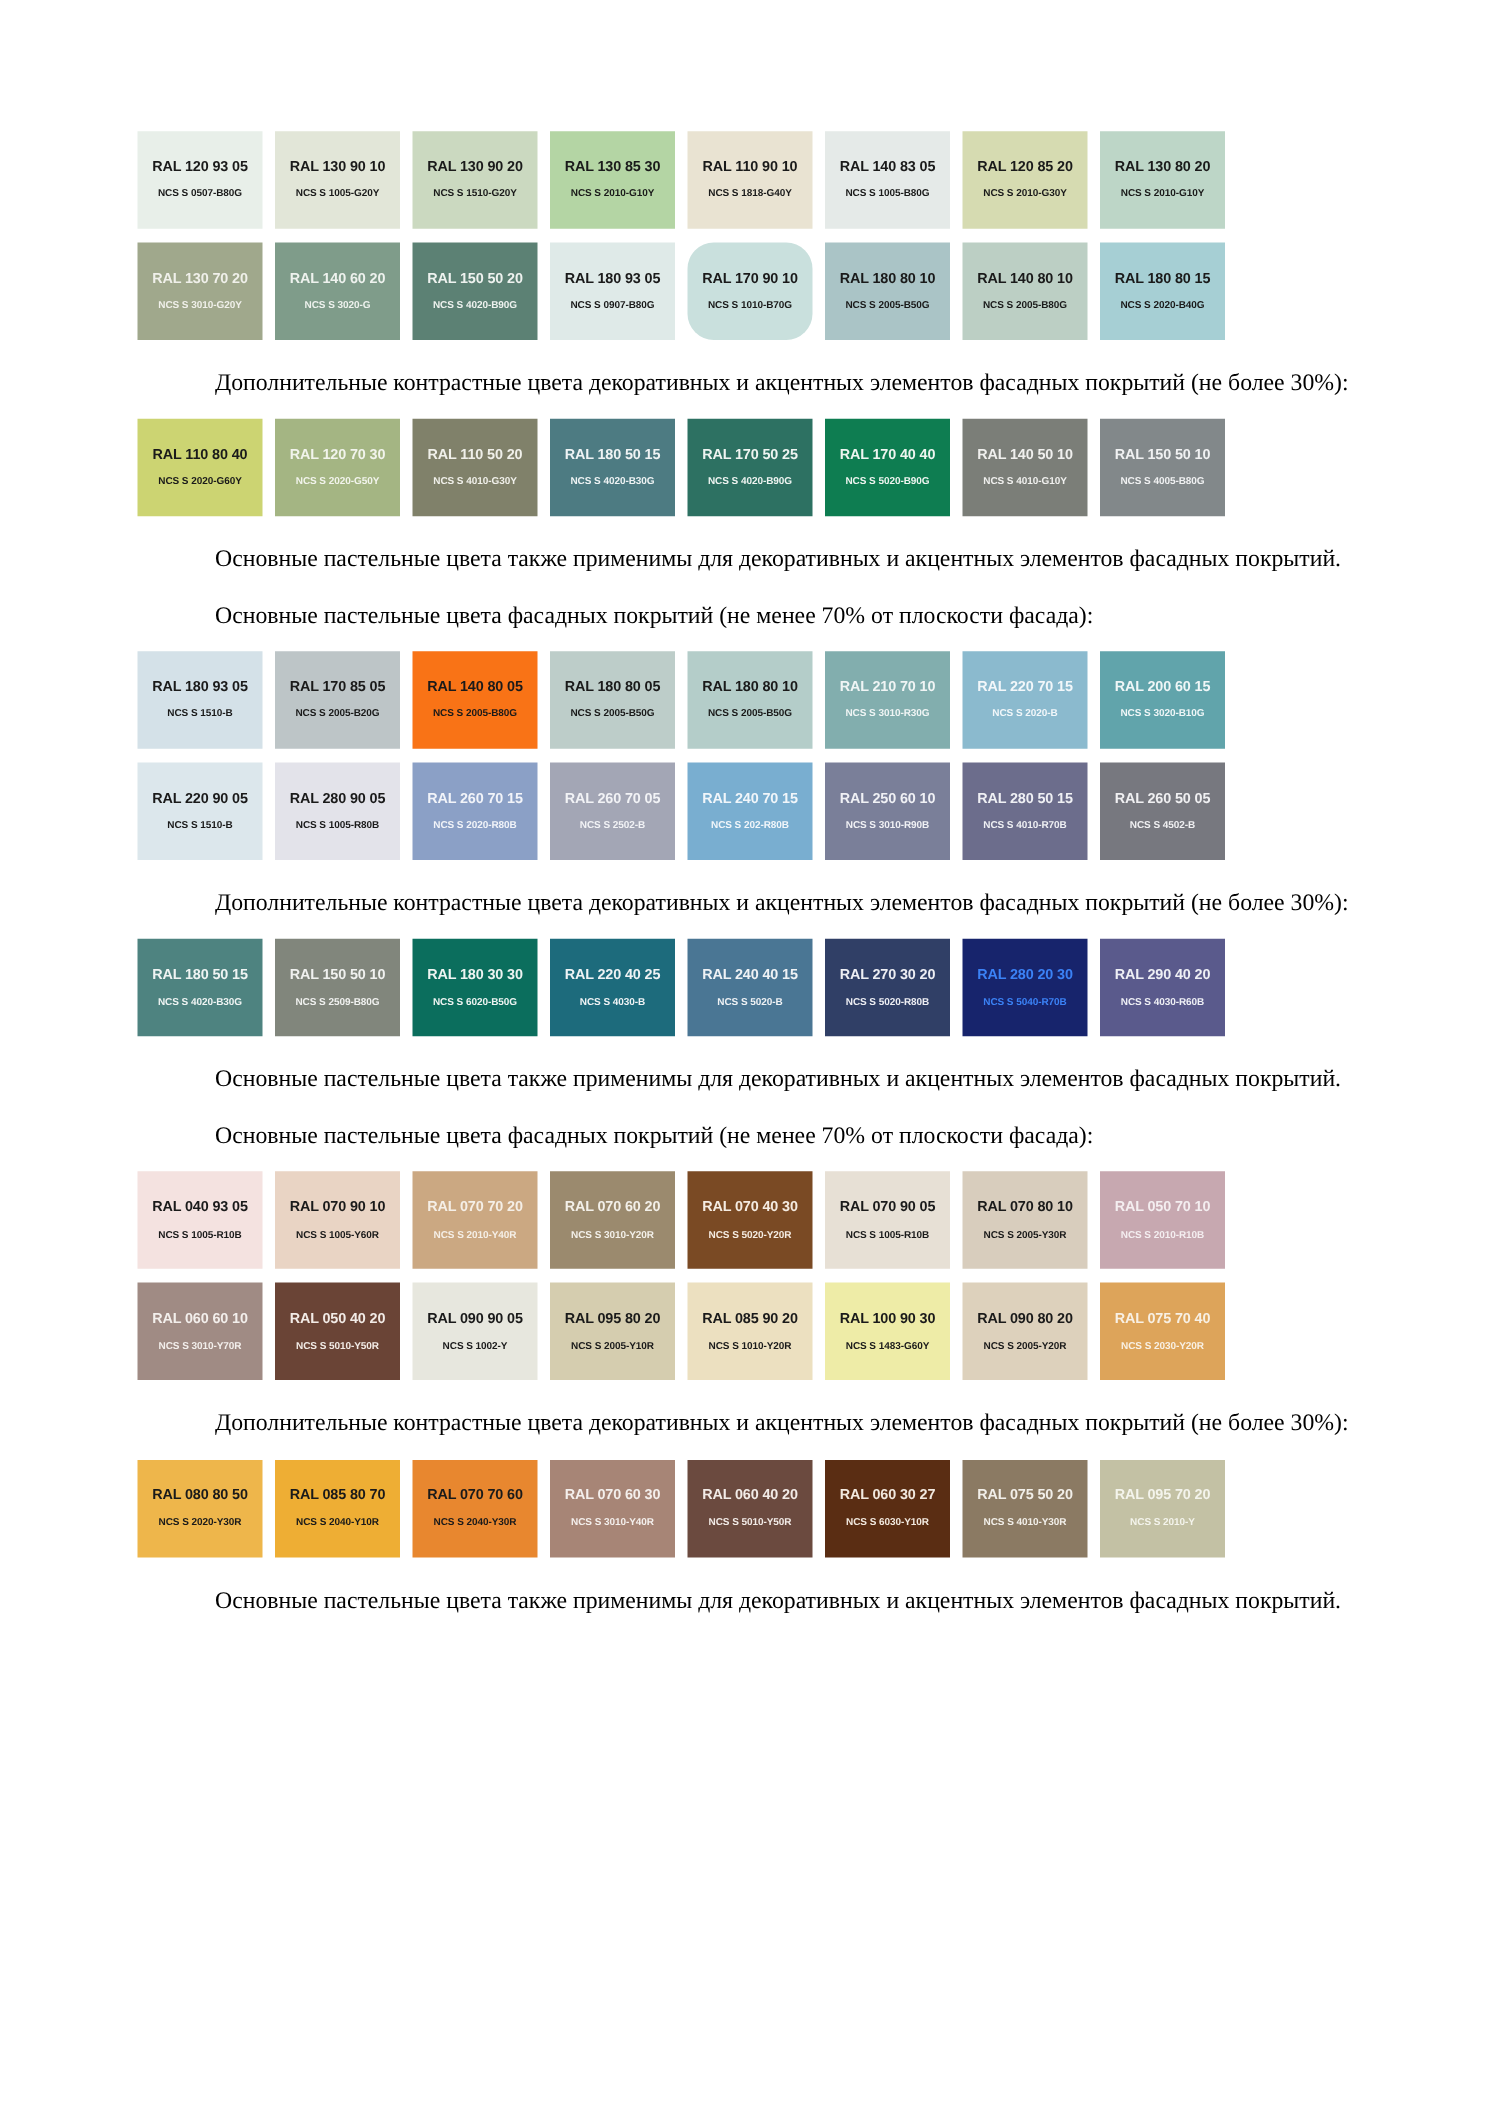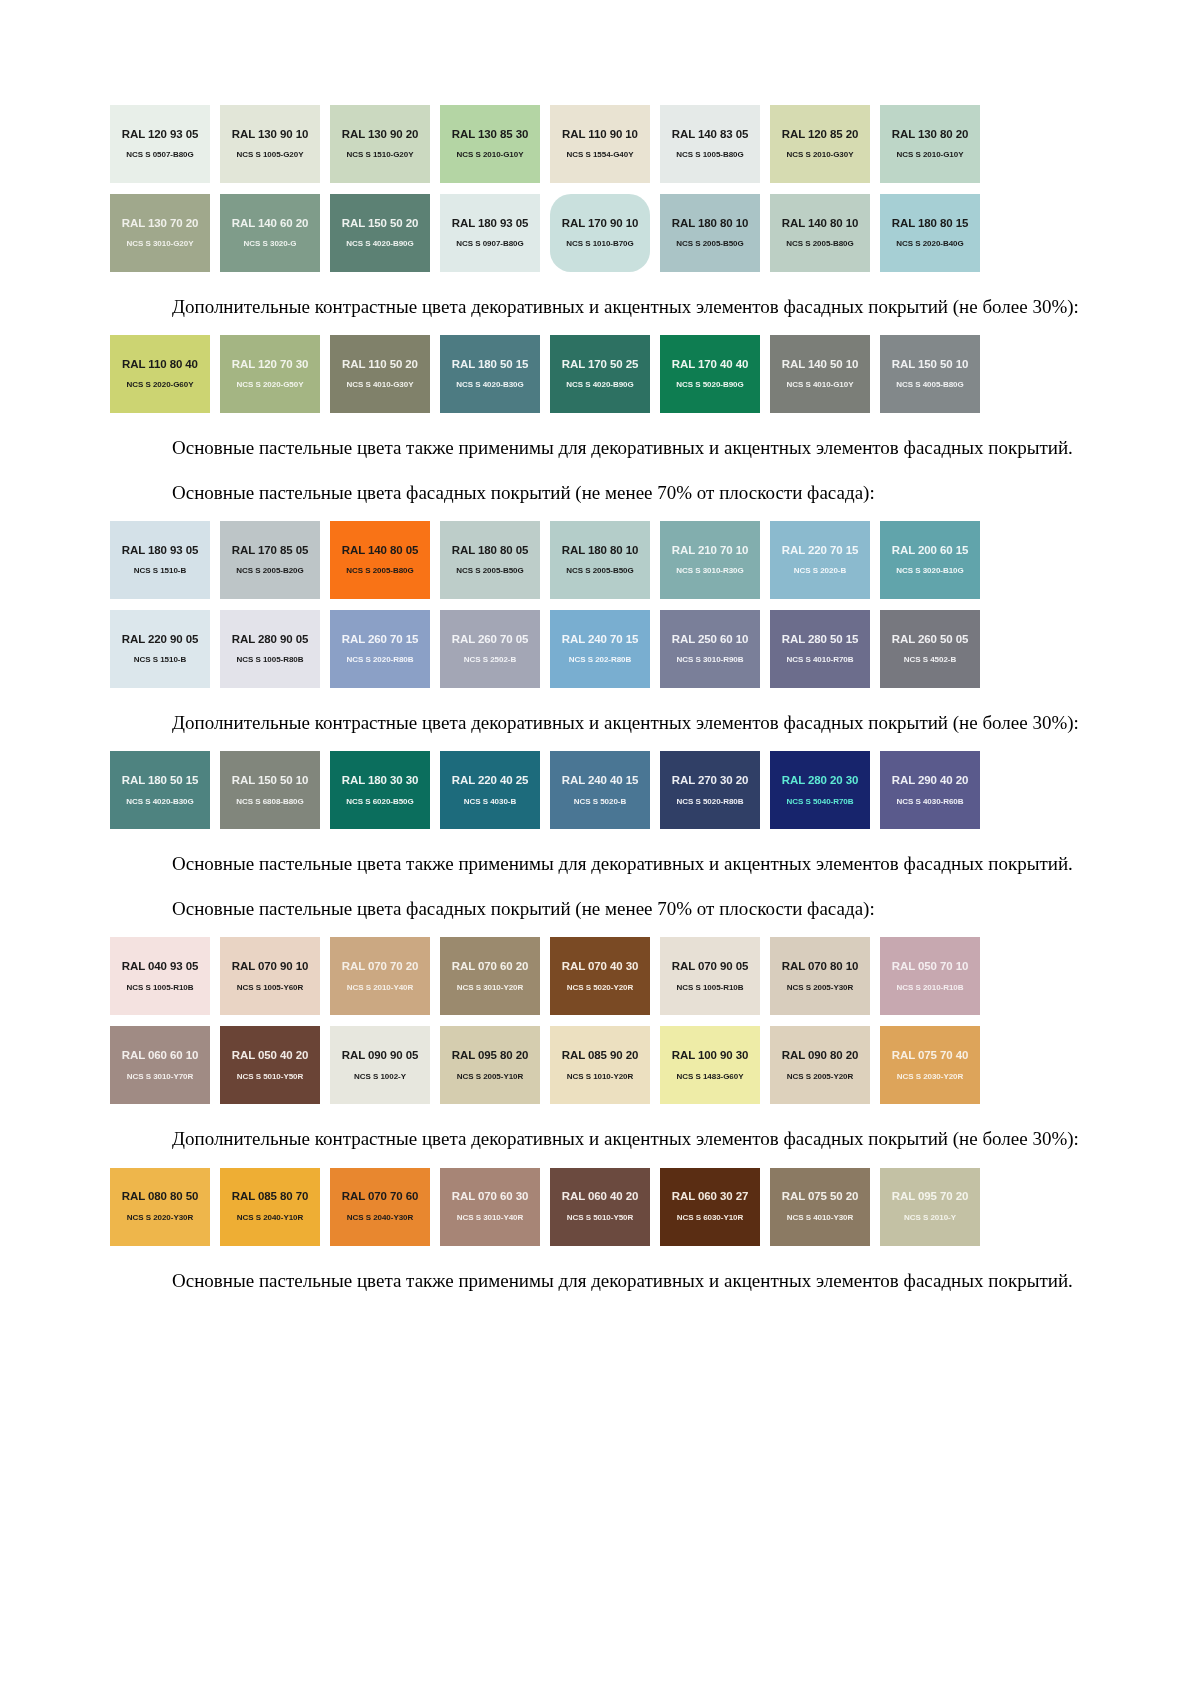--- a/index.html
+++ b/index.html
@@ -103,21 +103,21 @@
           <div class="swatch" style="background: rgb(203, 217, 192); color: rgb(26, 26, 26);">
             <div class="ral">RAL 130 90 20</div>
             <div class="ncs">NCS S 1510-G20Y</div>
           </div>
           <div class="swatch" style="background: rgb(180, 213, 164); color: rgb(26, 26, 26);">
             <div class="ral">RAL 130 85 30</div>
             <div class="ncs">NCS S 2010-G10Y</div>
           </div>
           <div class="swatch" style="background: rgb(233, 227, 210); color: rgb(26, 26, 26);">
             <div class="ral">RAL 110 90 10</div>
-            <div class="ncs">NCS S 1554-G40Y</div>
+            <div class="ncs">NCS S 1818-G40Y</div>
           </div>
           <div class="swatch" style="background: rgb(229, 234, 232); color: rgb(26, 26, 26);">
             <div class="ral">RAL 140 83 05</div>
             <div class="ncs">NCS S 1005-B80G</div>
           </div>
           <div class="swatch" style="background: rgb(214, 219, 177); color: rgb(26, 26, 26);">
             <div class="ral">RAL 120 85 20</div>
             <div class="ncs">NCS S 2010-G30Y</div>
           </div>
           <div class="swatch" style="background: rgb(189, 214, 199); color: rgb(26, 26, 26);">
@@ -289,39 +289,39 @@
 
     <div class="spacer-sm"></div>
     <div class="grid-block">
       <div class="swatch-row">
           <div class="swatch" style="background: rgb(78, 131, 128); color: rgb(239, 244, 243);">
             <div class="ral">RAL 180 50 15</div>
             <div class="ncs">NCS S 4020-B30G</div>
           </div>
           <div class="swatch" style="background: rgb(129, 134, 124); color: rgb(240, 241, 239);">
             <div class="ral">RAL 150 50 10</div>
-            <div class="ncs">NCS S 6808-B80G</div>
+            <div class="ncs">NCS S 2509-B80G</div>
           </div>
           <div class="swatch" style="background: rgb(11, 110, 93); color: rgb(238, 244, 242);">
             <div class="ral">RAL 180 30 30</div>
             <div class="ncs">NCS S 6020-B50G</div>
           </div>
           <div class="swatch" style="background: rgb(29, 107, 124); color: rgb(239, 243, 245);">
             <div class="ral">RAL 220 40 25</div>
             <div class="ncs">NCS S 4030-B</div>
           </div>
           <div class="swatch" style="background: rgb(74, 118, 148); color: rgb(239, 242, 245);">
             <div class="ral">RAL 240 40 15</div>
             <div class="ncs">NCS S 5020-B</div>
           </div>
           <div class="swatch" style="background: rgb(48, 63, 102); color: rgb(237, 238, 243);">
             <div class="ral">RAL 270 30 20</div>
             <div class="ncs">NCS S 5020-R80B</div>
           </div>
-          <div class="swatch" style="background: rgb(23, 36, 108); color: #5eead4;">
+          <div class="swatch" style="background: rgb(23, 36, 108); color: #3b82f6;">
             <div class="ral">RAL 280 20 30</div>
             <div class="ncs">NCS S 5040-R70B</div>
           </div>
           <div class="swatch" style="background: rgb(90, 90, 140); color: rgb(238, 239, 245);">
             <div class="ral">RAL 290 40 20</div>
             <div class="ncs">NCS S 4030-R60B</div>
           </div>
         </div>
     </div>
 

